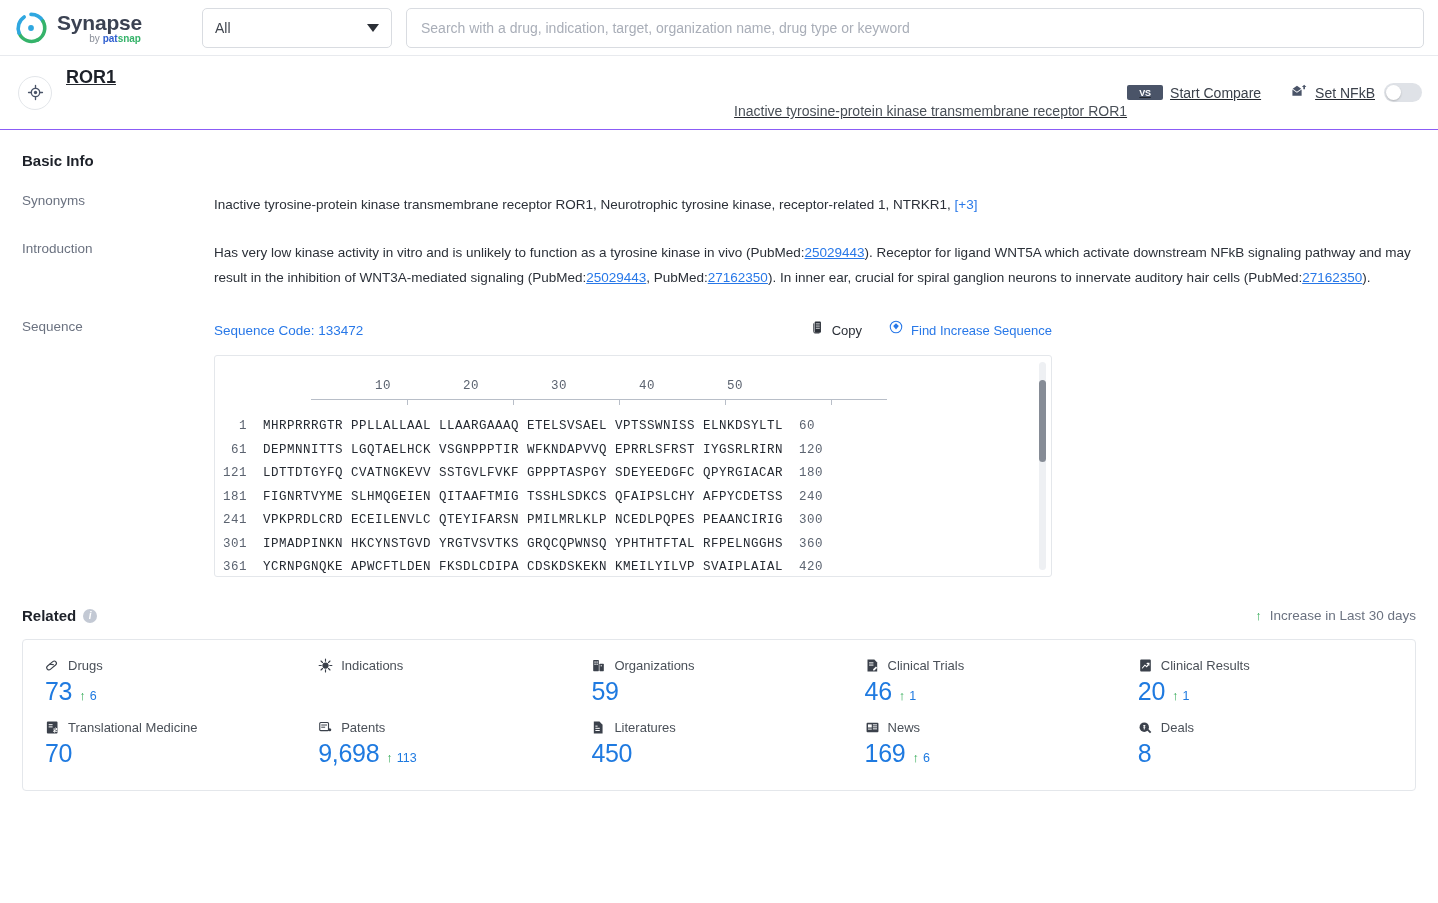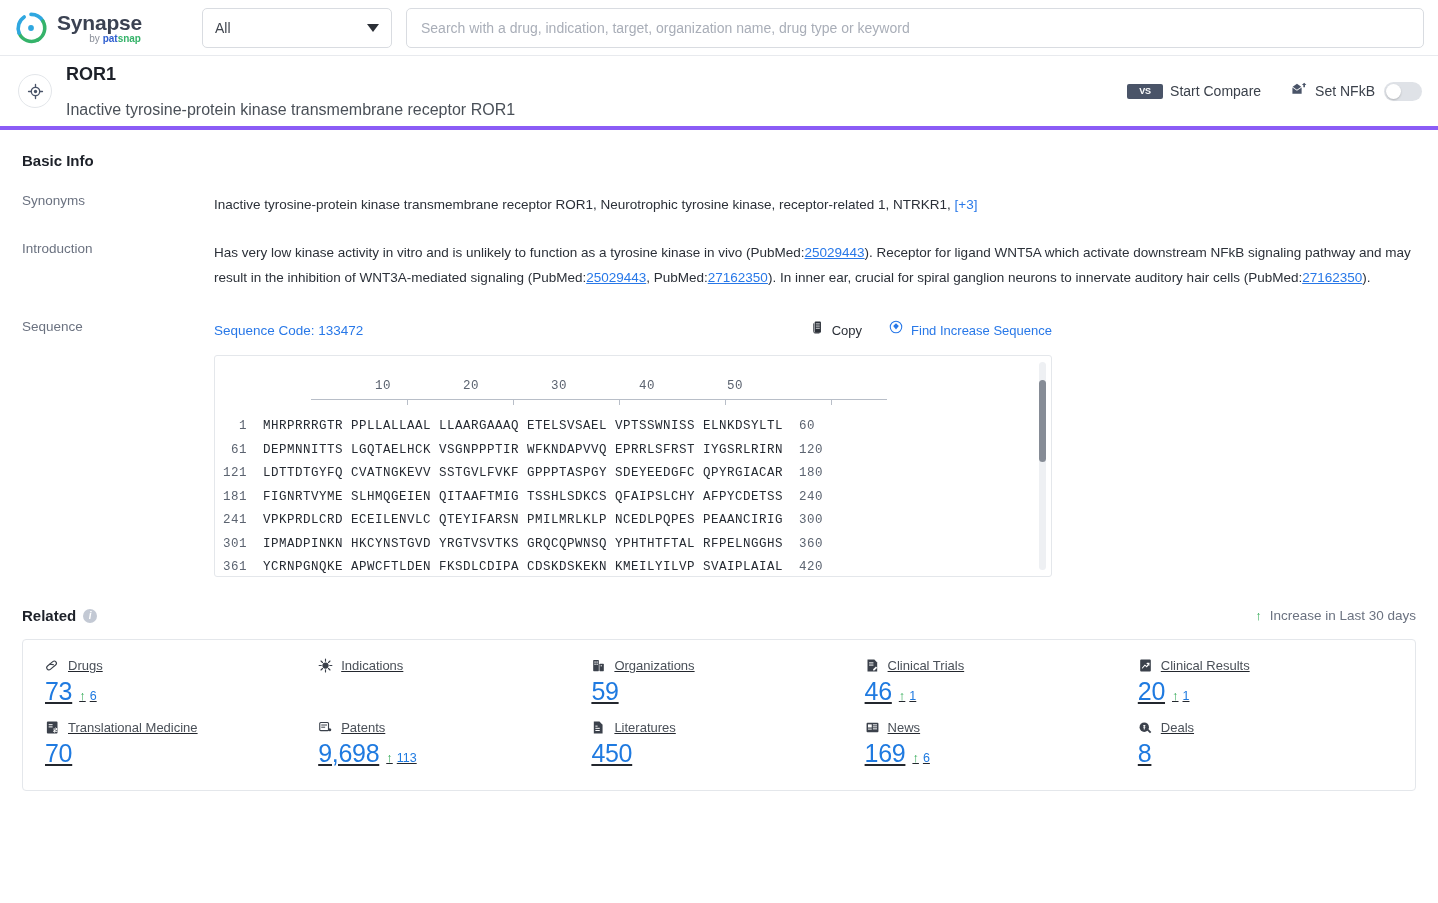--- a/index.html
+++ b/index.html
@@ -87,41 +87,43 @@
     outline: none;
   }
   .search-input::placeholder { color: #a9aeb8; }
 
   
   .entity-header {
     height: 74px;
     display: flex;
     align-items: center;
     padding: 0 16px 0 18px;
-    border-bottom: 4px solid #8b5cf6;
+    border-bottom: 1px solid #8b5cf6;
     background: #fff;
+    text-decoration: underline;
   }
   .entity-icon {
     width: 34px; height: 34px;
     border-radius: 50%;
     border: 1px solid #e3e6ea;
     display: flex; align-items: center; justify-content: center;
     flex: 0 0 auto;
   }
   .entity-titles { margin-left: 14px; flex: 1; }
   .entity-name {
     font-size: 18px;
     font-weight: bold;
     color: #1d2129;
     line-height: 1.25;
   }
   .entity-desc {
-    font-size: 16px;
+    font-size: 14px;
     color: #4a5058;
     margin-top: 15px;
+    text-align: right;
   }
   .header-actions { display: flex; align-items: center; gap: 30px; }
   .hdr-action {
     display: flex; align-items: center; gap: 7px;
     font-size: 14px; color: #3b414b; cursor: pointer;
   }
   .vs-badge {
     width: 36px; height: 15px;
     background: #4a5468;
     border-radius: 2px;
@@ -279,21 +281,20 @@
     font-size: 13.5px; color: #6b7280;
   }
   .up-arrow { color: #2aa84f; font-size: 13px; font-weight: bold; }
 
   .related-card {
     margin-top: 15px;
     border: 1px solid #e4e7eb;
     border-radius: 4px;
     padding: 18px 4px 22px 22px;
     background: #fff;
-    text-decoration: underline;
   }
   .stat-grid {
     display: grid;
     grid-template-columns: repeat(5, 1fr);
     row-gap: 14px;
   }
   .stat-label {
     display: flex; align-items: center; gap: 8px;
     font-size: 13px; color: #4a5058;
   }

